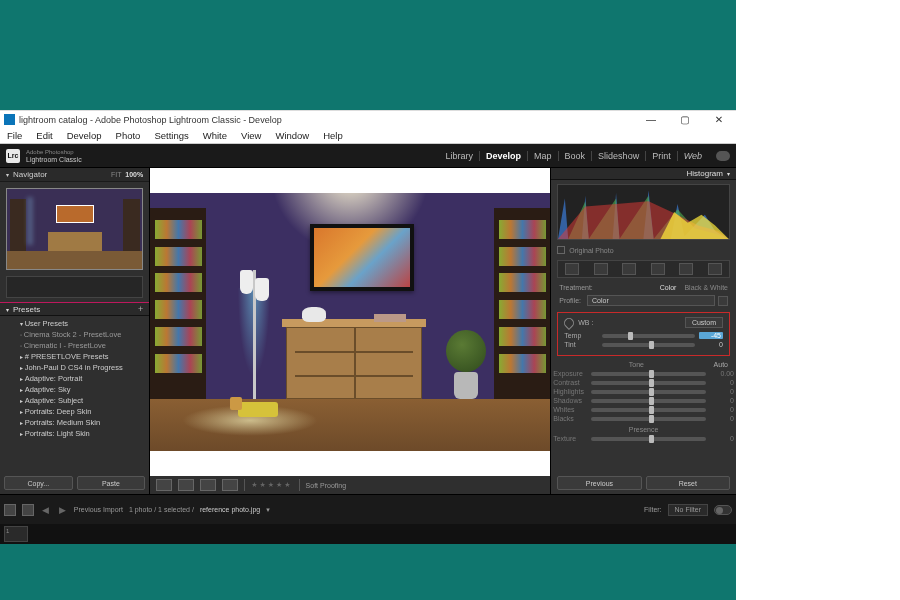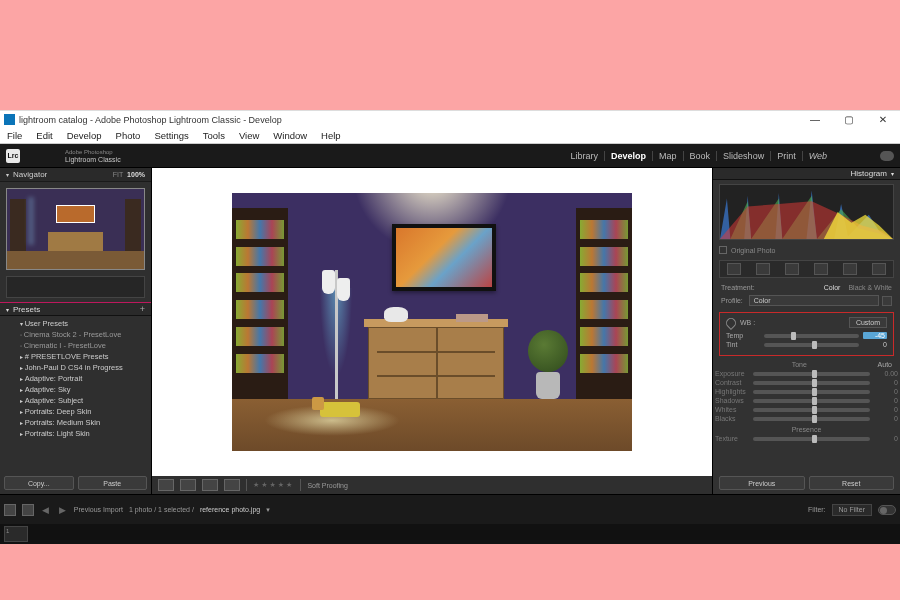--- a/index.html
+++ b/index.html
@@ -1,35 +1,35 @@
 <!DOCTYPE html>
 <html><head>
 <meta charset="utf-8">
 <style>
   * { box-sizing: border-box; margin: 0; padding: 0; font-family: "Segoe UI", Arial, sans-serif; }
   body { width: 900px; height: 600px; overflow: hidden; background: #fff; }
 
   
-  .page { width: 900px; height: 600px; background:#fca5a5; position:relative; }
+  .page { width: 736px; height: 600px; background:#0f766e; position:relative; }
 
   
   .titlebar { position:absolute; top:110px; left:0; right:0; height:18px; background:#fff; border-top:1px solid #ddd; display:flex; align-items:center; font-size:9px; color:#333; padding-left:4px; }
   .titlebar .app-icon { width:11px; height:11px; background:#0a74b8; margin-right:4px; display:inline-block; }
   .titlebar .spacer { flex:1; }
   .titlebar .winbtn { width:34px; height:18px; display:flex; align-items:center; justify-content:center; color:#333; font-size:10px; }
 
   
   .menubar { position:absolute; top:128px; left:0; right:0; height:16px; background:#fff; display:flex; align-items:center; font-size:9.5px; color:#222; border-bottom:1px solid #ccc; }
   .menubar span { padding:0 7px; }
 
   
   .app { position:absolute; top:144px; left:0; right:0; height:400px; background:#1a1a1a; display:flex; flex-direction:column; }
 
   
-  .apphead { height:24px; background:#1a1a1a; display:flex; align-items:center; padding:0 6px; border-bottom:1px solid #000;gap:39px; }
+  .apphead { height:24px; background:#1a1a1a; display:flex; align-items:center; padding:0 6px; border-bottom:1px solid #000; }
   .lrc-badge { width:14px; height:14px; background:#e8e8e8; border-radius:2px; color:#111; font-size:7px; font-weight:bold; display:flex; align-items:center; justify-content:center; margin-right:6px; }
   .prod { font-size:7px; line-height:8px; color:#c8c8c8; }
   .prod .sub { color:#888; font-size:6px; display:block; }
   .apphead .spacer { flex:1; }
   .modules { display:flex; gap:0; align-items:center; font-size:9px; color:#bbb; }
   .modules span { padding:0 6px; border-right:1px solid #444; }
   .modules span:last-child { border-right:none;font-style:italic; }
   .modules .active { color:#fff; font-weight:600; }
   .cloud { width:14px; height:10px; margin-left:8px; background:#555; border-radius:5px; }
 
@@ -182,21 +182,21 @@
   <span class="winbtn">▢</span>
   <span class="winbtn">✕</span>
 </div>
 
 <div class="menubar">
   <span>File</span>
   <span>Edit</span>
   <span>Develop</span>
   <span>Photo</span>
   <span>Settings</span>
-  <span>Tools</span>
+  <span>White</span>
   <span>View</span>
   <span>Window</span>
   <span>Help</span>
 </div>
 
 <div class="app">
 
   <div class="apphead">
     <div class="lrc-badge">Lrc</div>
     <div class="prod">

